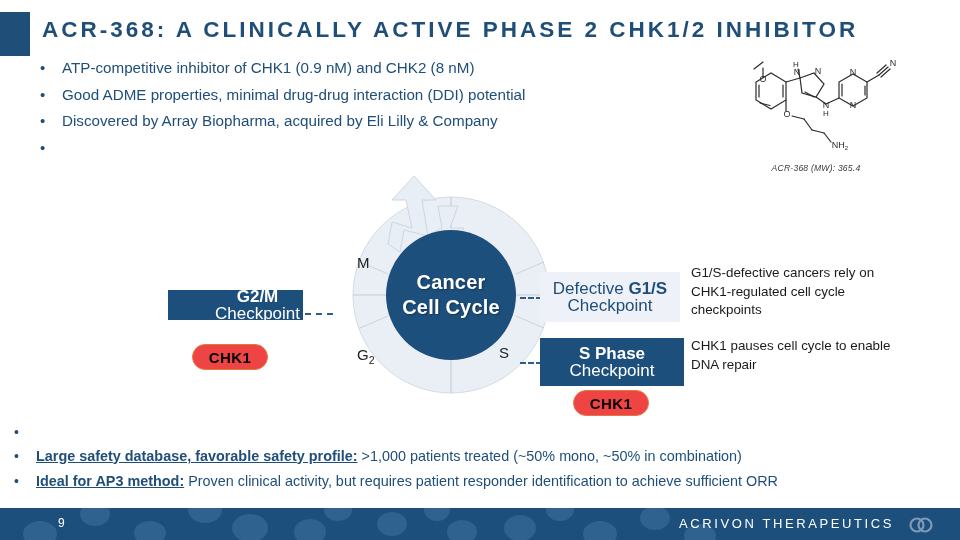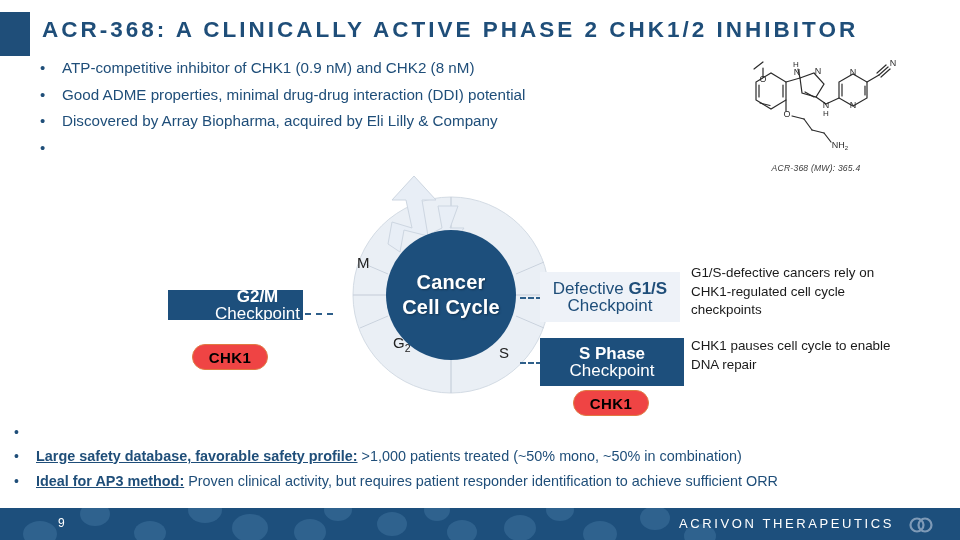--- a/index.html
+++ b/index.html
@@ -43,21 +43,21 @@
   }
 
   
   .cycle{position:absolute;left:330px;top:170px;width:240px;height:250px;}
 
   .phase-lbl{
     position:absolute;font-size:15px;color:#222;font-weight:400;
   }
   .ph-M {left:27px;  top:84px;}
   .ph-G1{left:161px; top:83px;}
-  .ph-G2{left:27px;  top:164px;margin-left:36px;}
+  .ph-G2{left:27px;  top:176px;}
   .ph-S {left:169px; top:174px;}
   .phase-lbl sub{font-size:10.5px;}
 
   .core{
     position:absolute;left:56px;top:60px;width:130px;height:130px;
     border-radius:50%;background:#1d4f7c;
     display:flex;flex-direction:column;align-items:center;justify-content:center;
     color:#fff;font-weight:bold;font-size:20px;line-height:25px;
     text-align:center;letter-spacing:.2px;
     text-shadow:1px 1px 2px rgba(0,0,0,.35);

